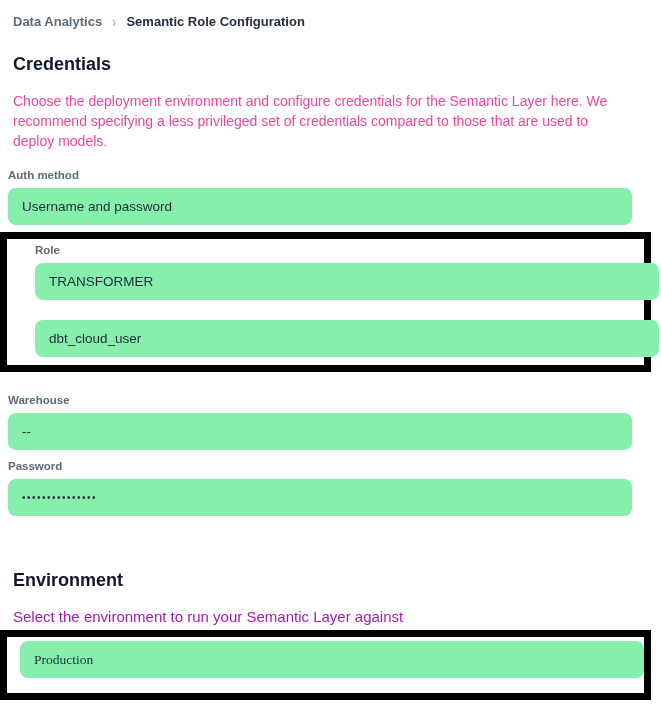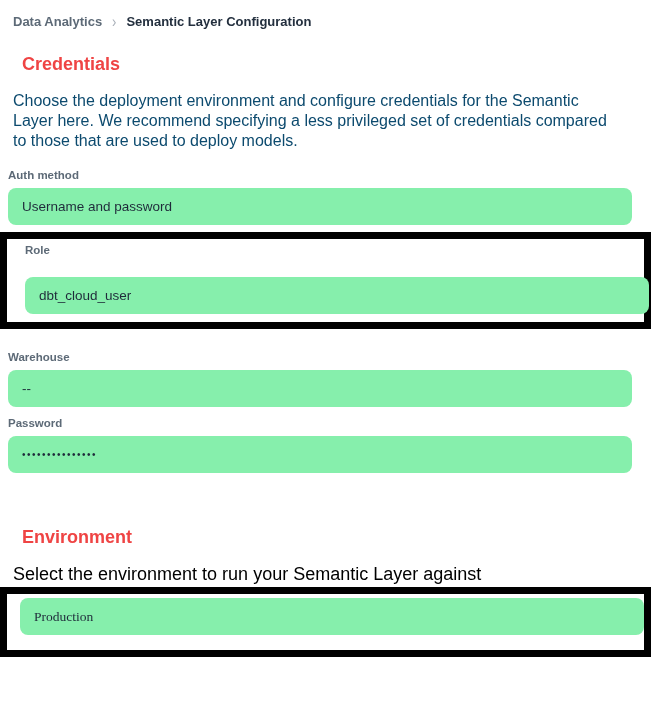--- a/index.html
+++ b/index.html
@@ -20,29 +20,29 @@
   }
   .crumb-link { color: #5d6a77; cursor: pointer; }
   .crumb-sep {
     color: #a9b0b9; font-weight: 400; font-size: 13px;
     margin: 0 10px; transform: scaleY(1.2); display: inline-block;
   }
   .crumb-current { color: #232f3e; }
 
   
   .section-heading {
-    font-size: 18px; font-weight: 700; color: #ef4444;
-    margin-left: 22px;
+    font-size: 18px; font-weight: 700; color: #0f172a;
+    margin-left: 13px;
   }
   .heading-credentials { margin-top: 25px; }
   .section-desc {
     margin: 16px 13px 4px 13px;
     max-width: 606px;
-    font-size: 16px; line-height: 20px;
-    color: #0c4a6e;
+    font-size: 14px; line-height: 20px;
+    color: #ec4899;
   }
 
   
   .field-group { margin-left: 8px; width: 624px; }
   .field-label {
     font-size: 11.5px; font-weight: 700; color: #5d6a77;
     line-height: 14px;
   }
   .field-box {
     margin-top: 6px;
@@ -59,63 +59,66 @@
   
   .highlight-box {
     width: 651px;
     border: 7px solid #000000;
     background: transparent;
   }
   .hl-credentials {
     margin-top: 7px;
     padding: 4px 0 8px 6px;
   }
-  .hl-credentials .field-group { margin-left: 12px; }
+  .hl-credentials .field-group { margin-left: 22px; }
   .hl-environment {
     margin-top: 4px;
     padding: 4px 0 15px 6px;
   }
   .hl-environment .field-group { margin-left: 7px; font-family: Liberation Serif, serif; }
 
   .mt-auth { margin-top: 17px; }
   .mt-inner { margin-top: 20px; }
   .mt-password { margin-top: 9px; }
   .mt-warehouse { margin-top: 21px; }
 
   .heading-environment { margin-top: 54px; }
   .env-desc {
     margin: 17px 13px 0 13px;
-    font-size: 18px; line-height: 18px; color: #000000;
+    font-size: 15px; line-height: 18px; color: #a21caf;
   }
 </style>
 </head>
 <body>
 
 <div class="page">
 
   <div class="breadcrumb">
     <span class="crumb-link">Data Analytics</span>
     <span class="crumb-sep">›</span>
-    <span class="crumb-current">Semantic Layer Configuration</span>
+    <span class="crumb-current">Semantic Role Configuration</span>
   </div>
 
   <div>
     <h1 class="section-heading heading-credentials">Credentials</h1>
     <p class="section-desc">Choose the deployment environment and configure credentials for the Semantic Layer here. We recommend specifying a less privileged set of credentials compared to those that are used to deploy models.</p>
 
     <div class="field-group mt-auth">
       <div class="field-label">Auth method</div>
       <div class="field-box">
         <span>Username and password</span>
       </div>
     </div>
 
     <div class="highlight-box hl-credentials">
       <div class="field-group">
         <div class="field-label">Role</div>
+        <div class="field-box">
+          <span>TRANSFORMER</span>
+        </div>
       </div>
       <div class="field-group mt-inner">
         <div class="field-box">
           <span>dbt_cloud_user</span>
         </div>
       </div>
     </div>
 
     <div class="field-group mt-warehouse">
       <div class="field-label">Warehouse</div>

